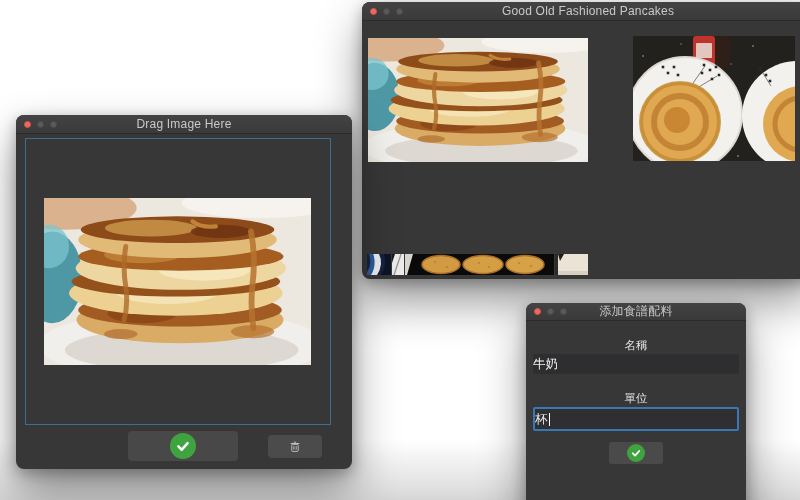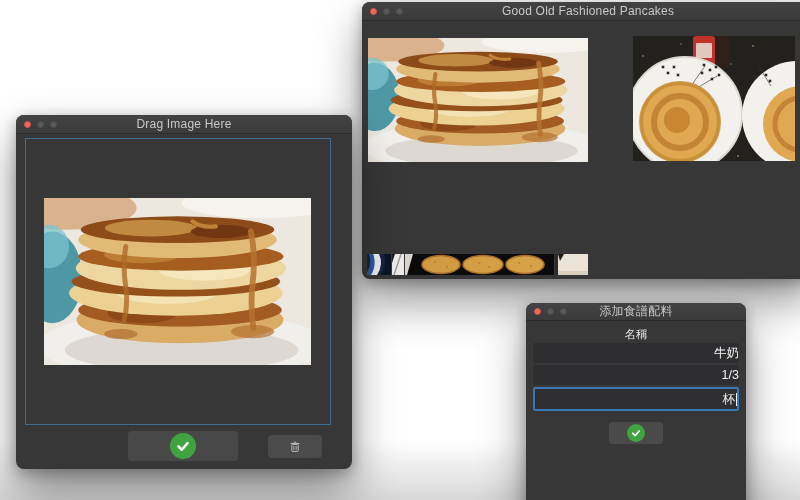--- a/index.html
+++ b/index.html
@@ -41,23 +41,23 @@
   #recipe-photo-1 { position:absolute; left:6px; top:36px; width:220px; height:124px; }
   #recipe-photo-2 { position:absolute; left:271px; top:34px; width:162px; height:125px; }
   #thumb-strip { position:absolute; left:5px; top:252px; height:21px; display:flex; gap:1px; }
   .thumb { height:21px; cursor:pointer; }
   .thumb svg { height:100%; display:block; }
 
   
   #form-win { left:526px; top:303px; width:220px; height:221px; }
   #form-win .titlebar { height:18px; }
   .form-body { display:flex; flex-direction:column; align-items:stretch; }
-  .field-label { text-align:center; color:#e3e3e3; font-size:11.5px; margin-top:6px; height:14px; line-height:14px; }
+  .field-label { text-align:center; color:#e3e3e3; font-size:11.5px; margin-top:17px; height:14px; line-height:14px; }
   .text-input { margin:2px 7px 0 7px; height:20px; background:#2e2e30; border-radius:2px;
-                display:flex; align-items:center; justify-content:flex-end;
+                display:flex; align-items:center; justify-content:flex-start;
                 color:#f2f2f2; font-size:12.5px; cursor:text; }
   .text-input.focused { height:24px; border:2px solid #3a78b5; background:#2f2f31; margin-top:2px; }
   .caret { display:inline-block; width:1px; height:13px; background:#ffffff; margin-left:1px; vertical-align:middle; }
   #form-confirm { margin:11px auto 0 auto; width:54px; height:22px; background:#4a4a4a;
                   border:none; border-radius:3px; display:flex; align-items:center; justify-content:center; cursor:pointer; }
   .hidden-defs { position:absolute; width:0; height:0; overflow:hidden; }
 </style>
 </head>
 <body>
 
@@ -265,23 +265,21 @@
         <span class="dot gray"></span>
         <span class="dot gray"></span>
       </div>
       <span class="title">添加食譜配料</span>
     </div>
     <div class="form-body">
       <div class="field-label">名稱</div>
       <div class="text-input">
         <span>牛奶</span>
       </div>
-      <div class="text-input">
-        <span>1/3</span>
-      </div>
+      <div class="field-label">單位</div>
       <div class="text-input focused">
         <span>杯</span>
           <span class="caret"></span>
       </div>
       <button id="form-confirm">
         <span class="green-circle gc-sm">
           <svg width="14" height="14" viewBox="0 0 24 24">
               <use href="#sym-check"></use>
             </svg>
         </span>

